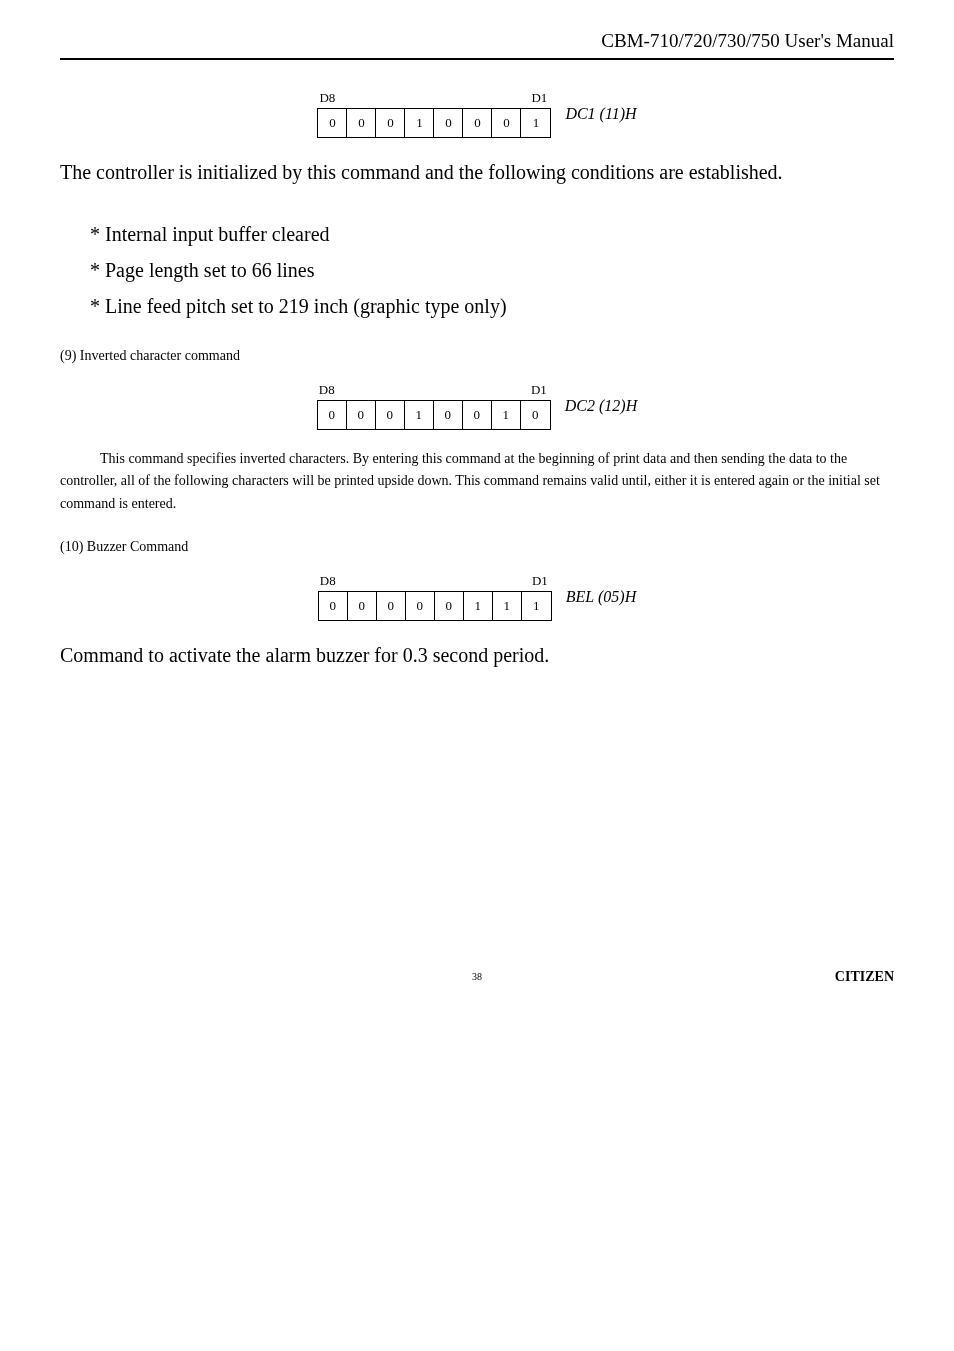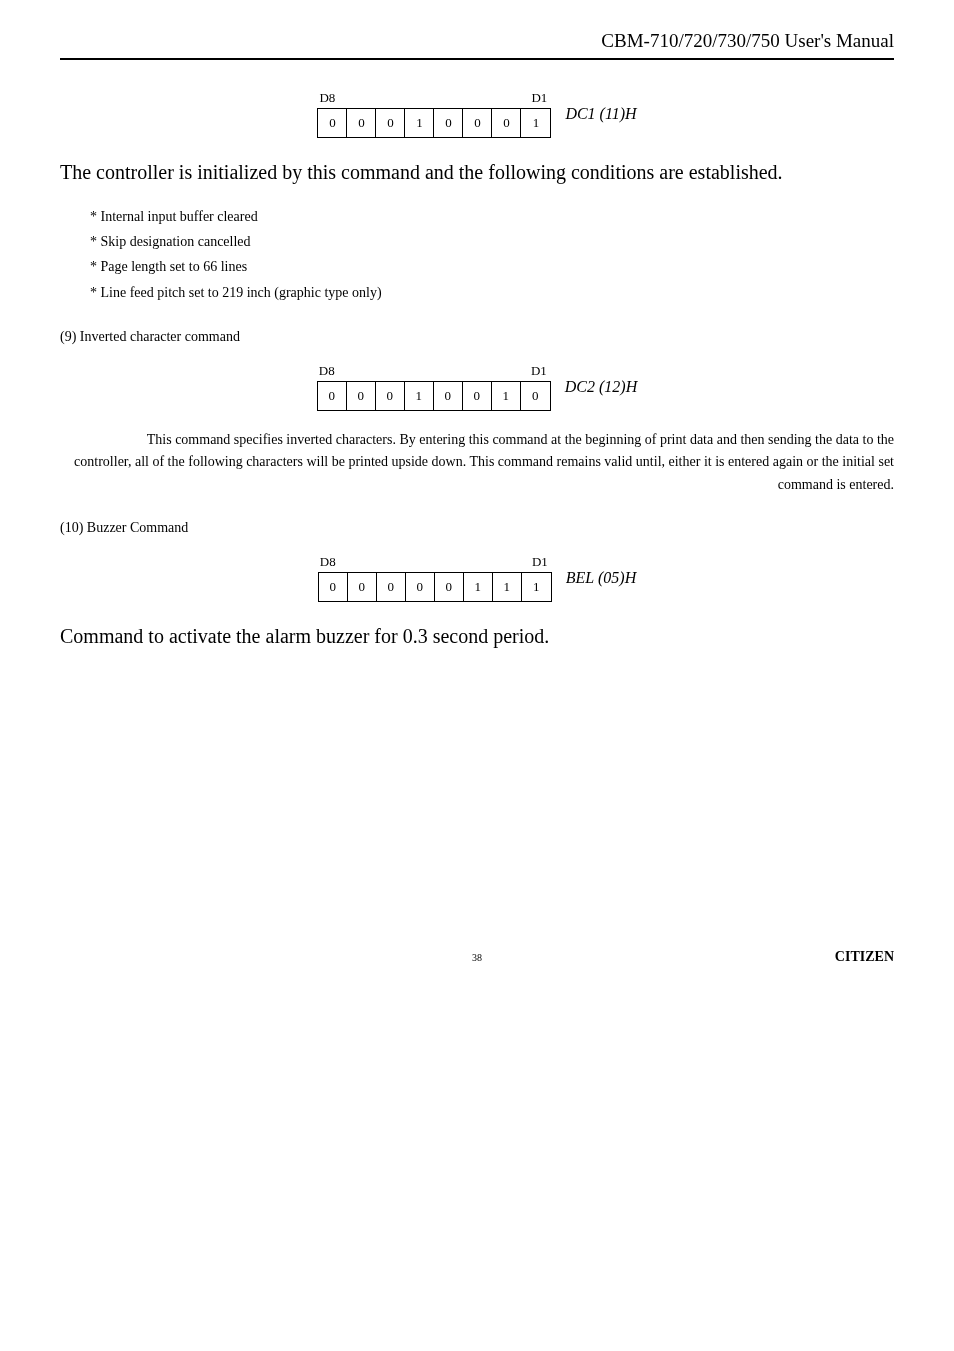--- a/index.html
+++ b/index.html
@@ -56,38 +56,37 @@
       font-size: 13px;
     }
     .bit-cell:last-child {
       border-right: none;
     }
     .bit-command {
       font-size: 16px;
       font-style: italic;
     }
     .bullet-list {
-      margin: 16px 0 12px 30px;
+      margin: 28px 0 12px 30px;
       line-height: 1.8;
-      font-size: 14px;
+      font-size: 20px;
       list-style: none;
     }
     .bullet-list li::before {
       content: "* ";
     }
     .section-heading {
       font-size: 14px;
       margin: 24px 0 10px 0;
     }
     .indent-paragraph {
       text-indent: 40px;
       margin: 10px 0;
       line-height: 1.6;
       font-size: 14px;
-      text-align: right;
     }
     .no-indent-paragraph {
       margin: 2px 0;
       line-height: 1.6;
       font-size: 20px;
     }
   </style>
 </head>
 <body>
 
@@ -112,21 +111,20 @@
       <div class="bit-cell">1</div>
     </div>
   </div>
   <span class="bit-command">DC1 (11)H</span>
 </div>
 
 <p class="no-indent-paragraph">The controller is initialized by this command and the following conditions are established.</p>
 
 <ul class="bullet-list">
   <li>Internal input buffer cleared</li>
-  <li>Skip designation cancelled</li>
   <li>Page length set to 66 lines</li>
   <li>Line feed pitch set to 219 inch (graphic type only)</li>
 </ul>
 
 <p class="section-heading">(9) Inverted character command</p>
 
 <div class="bit-table-wrapper">
   <div class="bit-table-container">
     <div class="bit-labels">
       <span>D8</span>

